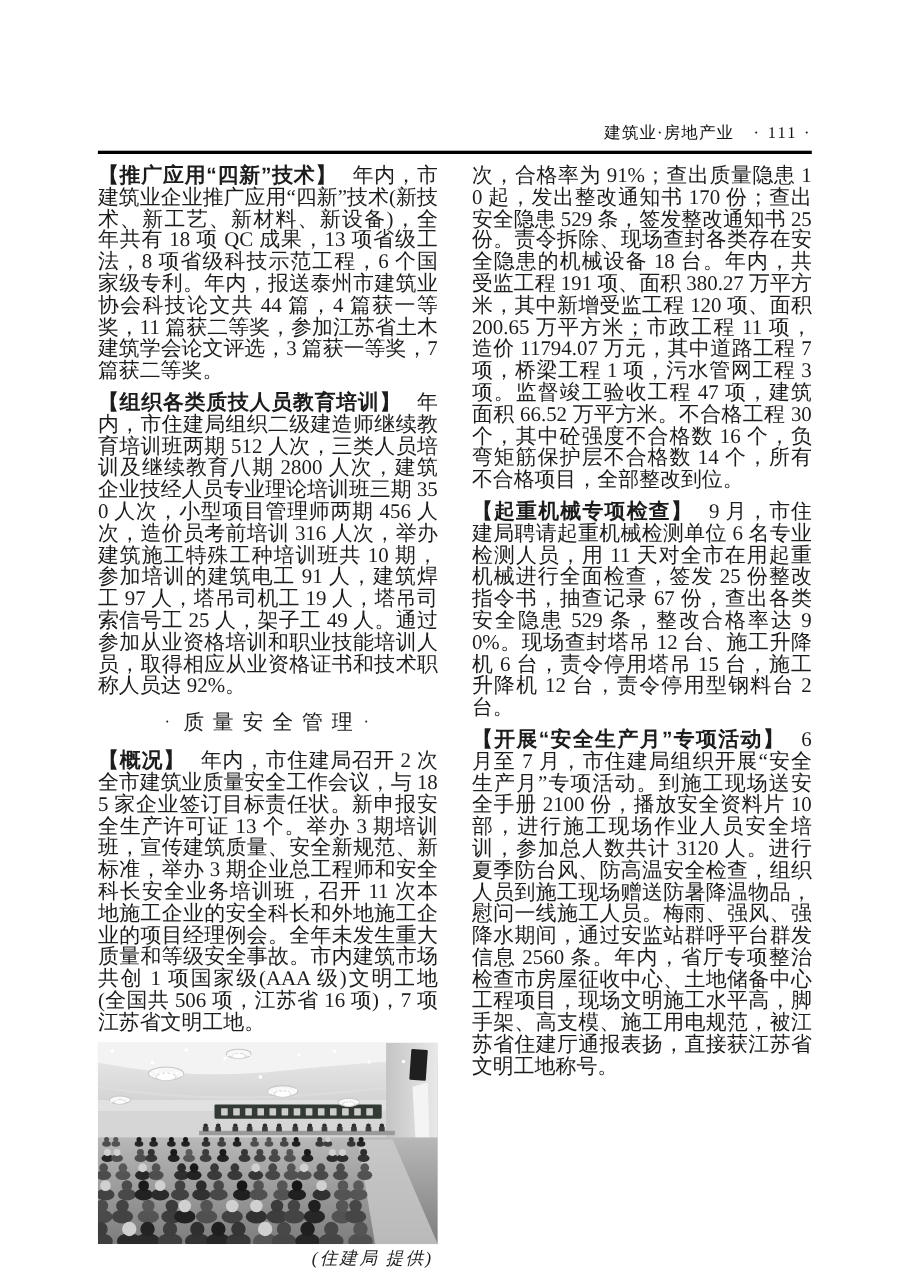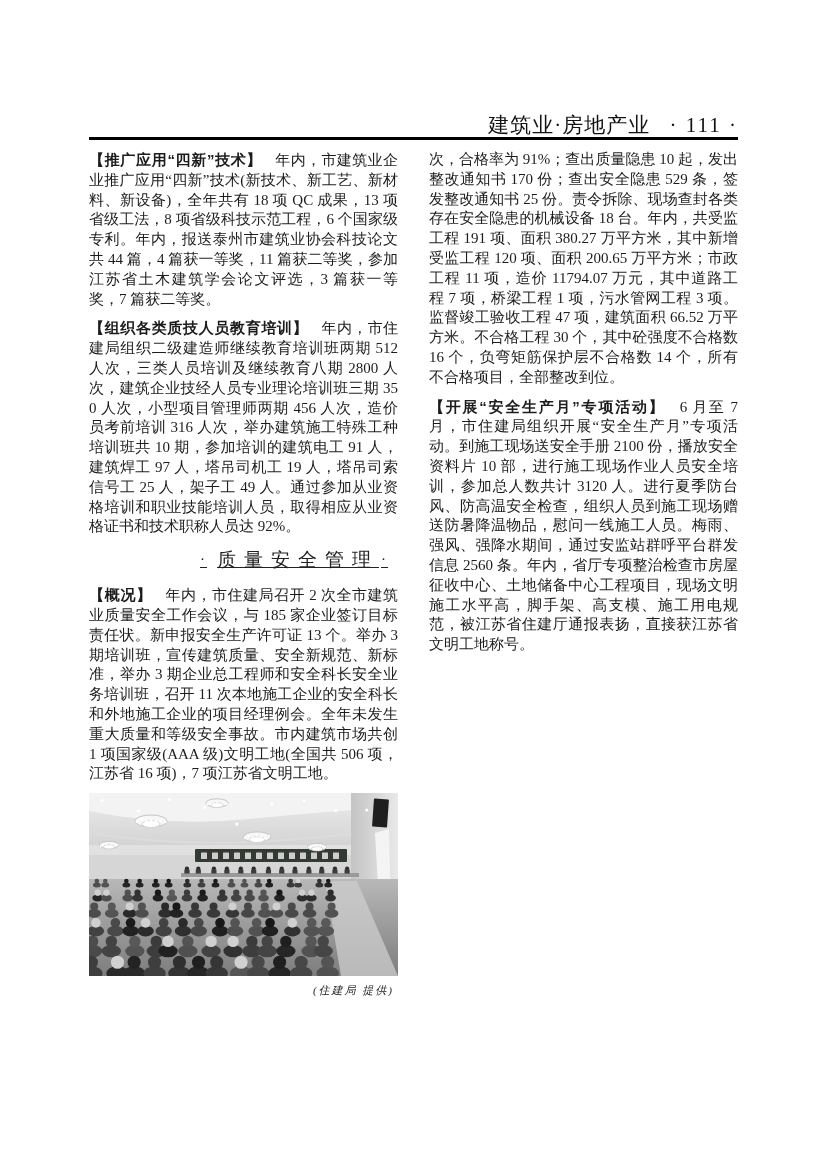--- a/index.html
+++ b/index.html
@@ -4,63 +4,62 @@
 <style>
   html,body{margin:0;padding:0;background:#ffffff;}
   body{
     width:826px;height:1169px;position:relative;overflow:hidden;
     font-family:"Liberation Serif","DejaVu Serif",serif;
     color:#1c1c1c;
     -webkit-font-smoothing:antialiased;
   }
   .page-header{
     position:absolute;top:111px;left:89px;width:649px;
-    text-align:right;font-size:21px;color:#111;white-space:nowrap;
+    text-align:right;font-size:15px;color:#111;white-space:nowrap;
   }
   .page-header .rubric{letter-spacing:1px;font-weight:500;}
   .page-header .pageno{margin-left:14px;letter-spacing:2px;}
   .header-rule{
     position:absolute;top:137px;left:89px;width:649px;height:2.5px;
     background:#000;
   }
   .content{
     position:absolute;top:150px;left:89px;width:649px;
     display:flex;gap:31px;
   }
   .col{width:309px;}
   .para{
     margin:0 0 9px 0;
-    font-size:15px;line-height:19.8px;
+    font-size:19px;line-height:19.8px;
     text-align:justify;text-justify:inter-ideograph;
     word-break:break-all;
   }
   .para-head{
     font-weight:bold;
     font-family:"Liberation Sans","DejaVu Sans",sans-serif;
     margin-right:9px;
     letter-spacing:0.3px;
   }
   .section-title{
     margin:10px 0 12px 0;
-    text-align:right;
+    text-align:center;
     font-size:19px;color:#222;
     letter-spacing:2px;
     font-family:"Liberation Serif","DejaVu Serif",serif;
-    text-decoration:underline;
   }
   .section-title .st-dot{margin:0 10px;font-size:15px;vertical-align:2px;}
   .section-title .st-text{letter-spacing:8px;margin-right:-8px;}
   .photo-wrap{
     margin-top:5px;width:309px;height:183px;
     background:#cccccc;overflow:hidden;
   }
   .photo-wrap svg{display:block;}
   .photo-caption{
     margin-top:4px;text-align:right;padding-right:4px;
-    font-size:11px;font-style:italic;letter-spacing:2px;color:#222;
+    font-size:16px;font-style:italic;letter-spacing:2px;color:#222;
     line-height:20px;
   }
 </style>
 </head>
 <body>
 
 <div class="page-header">
   <span class="rubric">建筑业·房地产业</span>
   <span class="pageno">· 111 ·</span>
 </div>
@@ -467,20 +466,24 @@
     <div class="photo-caption">(住建局 提供)</div>
   </div>
 
   <div class="col">
 
     <p class="para">
       <span>次，合格率为 91%；查出质量隐患 10 起，发出整改通知书 170 份；查出安全隐患 529 条，签发整改通知书 25 份。责令拆除、现场查封各类存在安全隐患的机械设备 18 台。年内，共受监工程 191 项、面积 380.27 万平方米，其中新增受监工程 120 项、面积 200.65 万平方米；市政工程 11 项，造价 11794.07 万元，其中道路工程 7 项，桥梁工程 1 项，污水管网工程 3 项。监督竣工验收工程 47 项，建筑面积 66.52 万平方米。不合格工程 30 个，其中砼强度不合格数 16 个，负弯矩筋保护层不合格数 14 个，所有不合格项目，全部整改到位。</span>
     </p>
 
 
+    <p class="para">
+      <span class="para-head">【起重机械专项检查】</span>
+      <span>9 月，市住建局聘请起重机械检测单位 6 名专业检测人员，用 11 天对全市在用起重机械进行全面检查，签发 25 份整改指令书，抽查记录 67 份，查出各类安全隐患 529 条，整改合格率达 90%。现场查封塔吊 12 台、施工升降机 6 台，责令停用塔吊 15 台，施工升降机 12 台，责令停用型钢料台 2 台。</span>
+    </p>
 
     <p class="para">
       <span class="para-head">【开展“安全生产月”专项活动】</span>
       <span>6 月至 7 月，市住建局组织开展“安全生产月”专项活动。到施工现场送安全手册 2100 份，播放安全资料片 10 部，进行施工现场作业人员安全培训，参加总人数共计 3120 人。进行夏季防台风、防高温安全检查，组织人员到施工现场赠送防暑降温物品，慰问一线施工人员。梅雨、强风、强降水期间，通过安监站群呼平台群发信息 2560 条。年内，省厅专项整治检查市房屋征收中心、土地储备中心工程项目，现场文明施工水平高，脚手架、高支模、施工用电规范，被江苏省住建厅通报表扬，直接获江苏省文明工地称号。</span>
     </p>
 
   </div>
 </div>
 
 </body></html>

